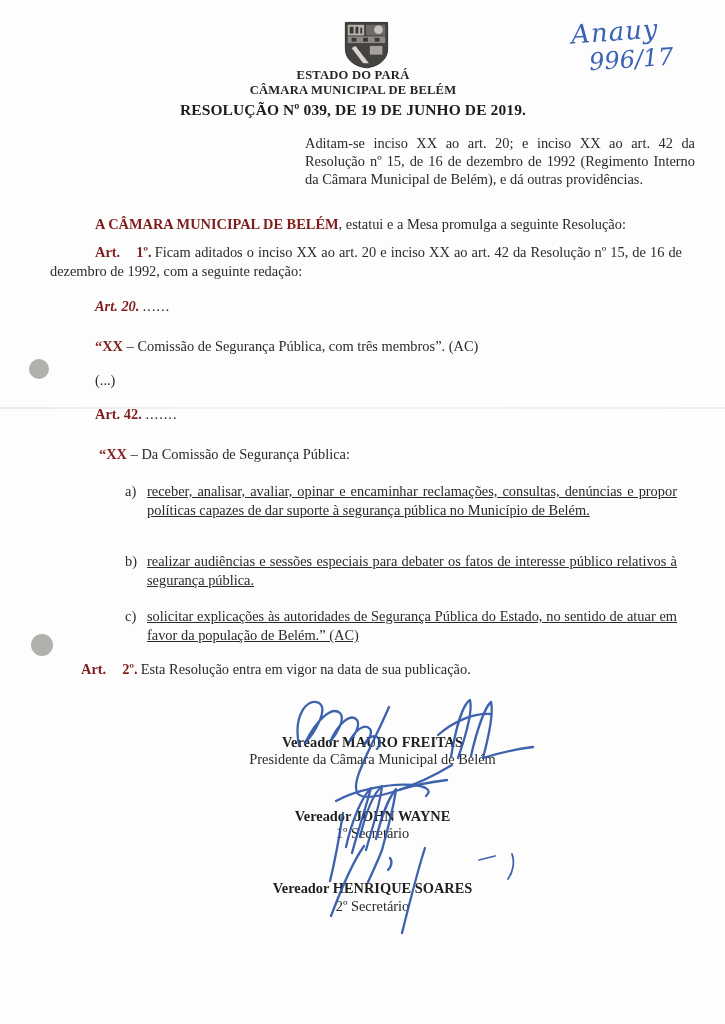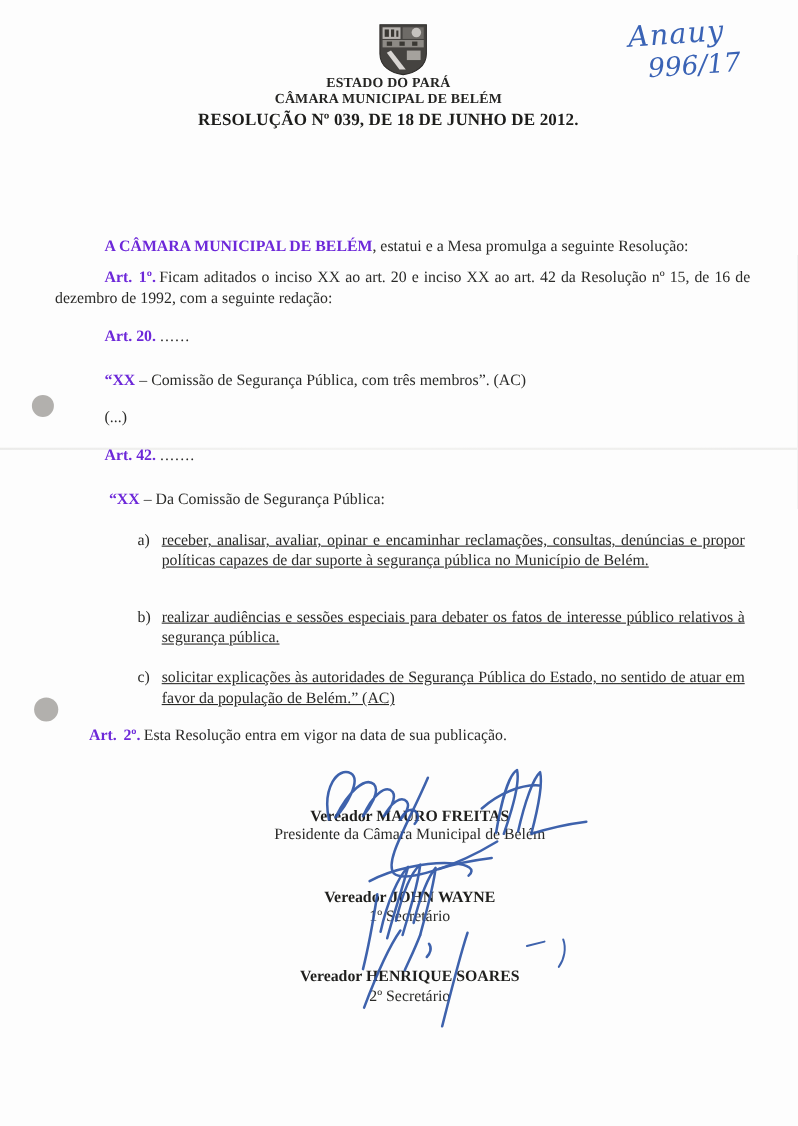--- a/index.html
+++ b/index.html
@@ -26,33 +26,33 @@
   .annotation { position: absolute; left: 572px; top: 16px; transform: rotate(-4deg);
                 color: #3a63b5; font-family: "DejaVu Serif", serif; font-style: italic; }
   .ann-1 { font-size: 26px; letter-spacing: 1px; }
   .ann-2 { font-size: 24px; margin-left: 16px; margin-top: 0px; }
   
   .para { position: absolute; margin: 0; font-size: 14.4px; line-height: 19px; }
   .justify { text-align: justify; }
   .ementa { left: 305px; top: 135px; width: 390px; line-height: 17.8px; }
   .preamble { left: 50px; top: 215px; width: 630px; text-indent: 45px; }
   .art1 { left: 50px; top: 243px; width: 632px; text-indent: 45px; }
-  .art20 { left: 95px; top: 297px; }
+  .art20 { left: 95px; top: 297px; font-style: italic; }
   .quote20 { left: 95px; top: 337px; text-align: right; }
   .ellipsis { left: 95px; top: 371px; }
   .art42 { left: 95px; top: 405px; }
   .quote42 { left: 99px; top: 445px; }
   .item { position: absolute; left: 125px; width: 552px; font-size: 14.4px; line-height: 19.3px; }
   .item-a { top: 482px; } .item-b { top: 552px; } .item-c { top: 607px; }
   .marker { position: absolute; left: 0; top: 0; }
   .item-text { margin-left: 22px; text-align: justify; text-decoration: underline; }
   .art2 { left: 36px; top: 660px; width: 632px; text-indent: 45px; }
   .dateline { left: 215px; top: 679px; }
-  b { color: #6d28d9; }
-  .art-num { margin-left: 6px; margin-right: 3px; }
+  b { color: #7f1d1d; }
+  .art-num { margin-left: 16px; margin-right: 3px; }
   .dots { letter-spacing: 1px; }
   
   .sigline { position: absolute; left: 10px; width: 725px; text-align: center; margin: 0; font-size: 14.4px; }
   .sig-name { font-weight: bold; color: #1f1f1d; }
   .n1 { top: 734px; } .r1 { top: 751px; }
   .n2 { top: 808px; } .r2 { top: 825px; }
   .n3 { top: 880px; } .r3 { top: 898px; }
   .ink-overlay { position: absolute; left: 0; top: 0; width: 725px; height: 1024px; pointer-events: none; }
 </style>
 </head>
@@ -81,23 +81,24 @@
   </svg>
 
   <div class="annotation">
     <div class="ann-1">Anauy</div>
     <div class="ann-2">996/17</div>
   </div>
 
   <div class="header">
     <div class="h-small">ESTADO DO PARÁ</div>
     <div class="h-small">CÂMARA MUNICIPAL DE BELÉM</div>
-    <div class="h-title">RESOLUÇÃO Nº 039, DE 18 DE JUNHO DE 2012.</div>
+    <div class="h-title">RESOLUÇÃO Nº 039, DE 19 DE JUNHO DE 2019.</div>
   </div>
 
+  <p class="para justify ementa">Aditam-se inciso XX ao art. 20; e inciso XX ao art. 42 da Resolução nº 15, de 16 de dezembro de 1992 (Regimento Interno da Câmara Municipal de Belém), e dá outras providências.</p>
 
   <p class="para preamble"><b>A CÂMARA MUNICIPAL DE BELÉM</b><span>, estatui e a Mesa promulga a seguinte Resolução:</span></p>
 
   <p class="para justify art1"><b>Art.</b><b class="art-num">1º.</b><span>Ficam aditados o inciso XX ao art. 20 e inciso XX ao art. 42 da Resolução nº 15, de 16 de dezembro de 1992, com a seguinte redação:</span></p>
 
   <p class="para art20"><b>Art. 20.</b>
     <span class="dots">......</span></p>
 
   <p class="para quote20"><b>“XX</b>
     <span>– Comissão de Segurança Pública, com três membros”. (AC)</span></p>

